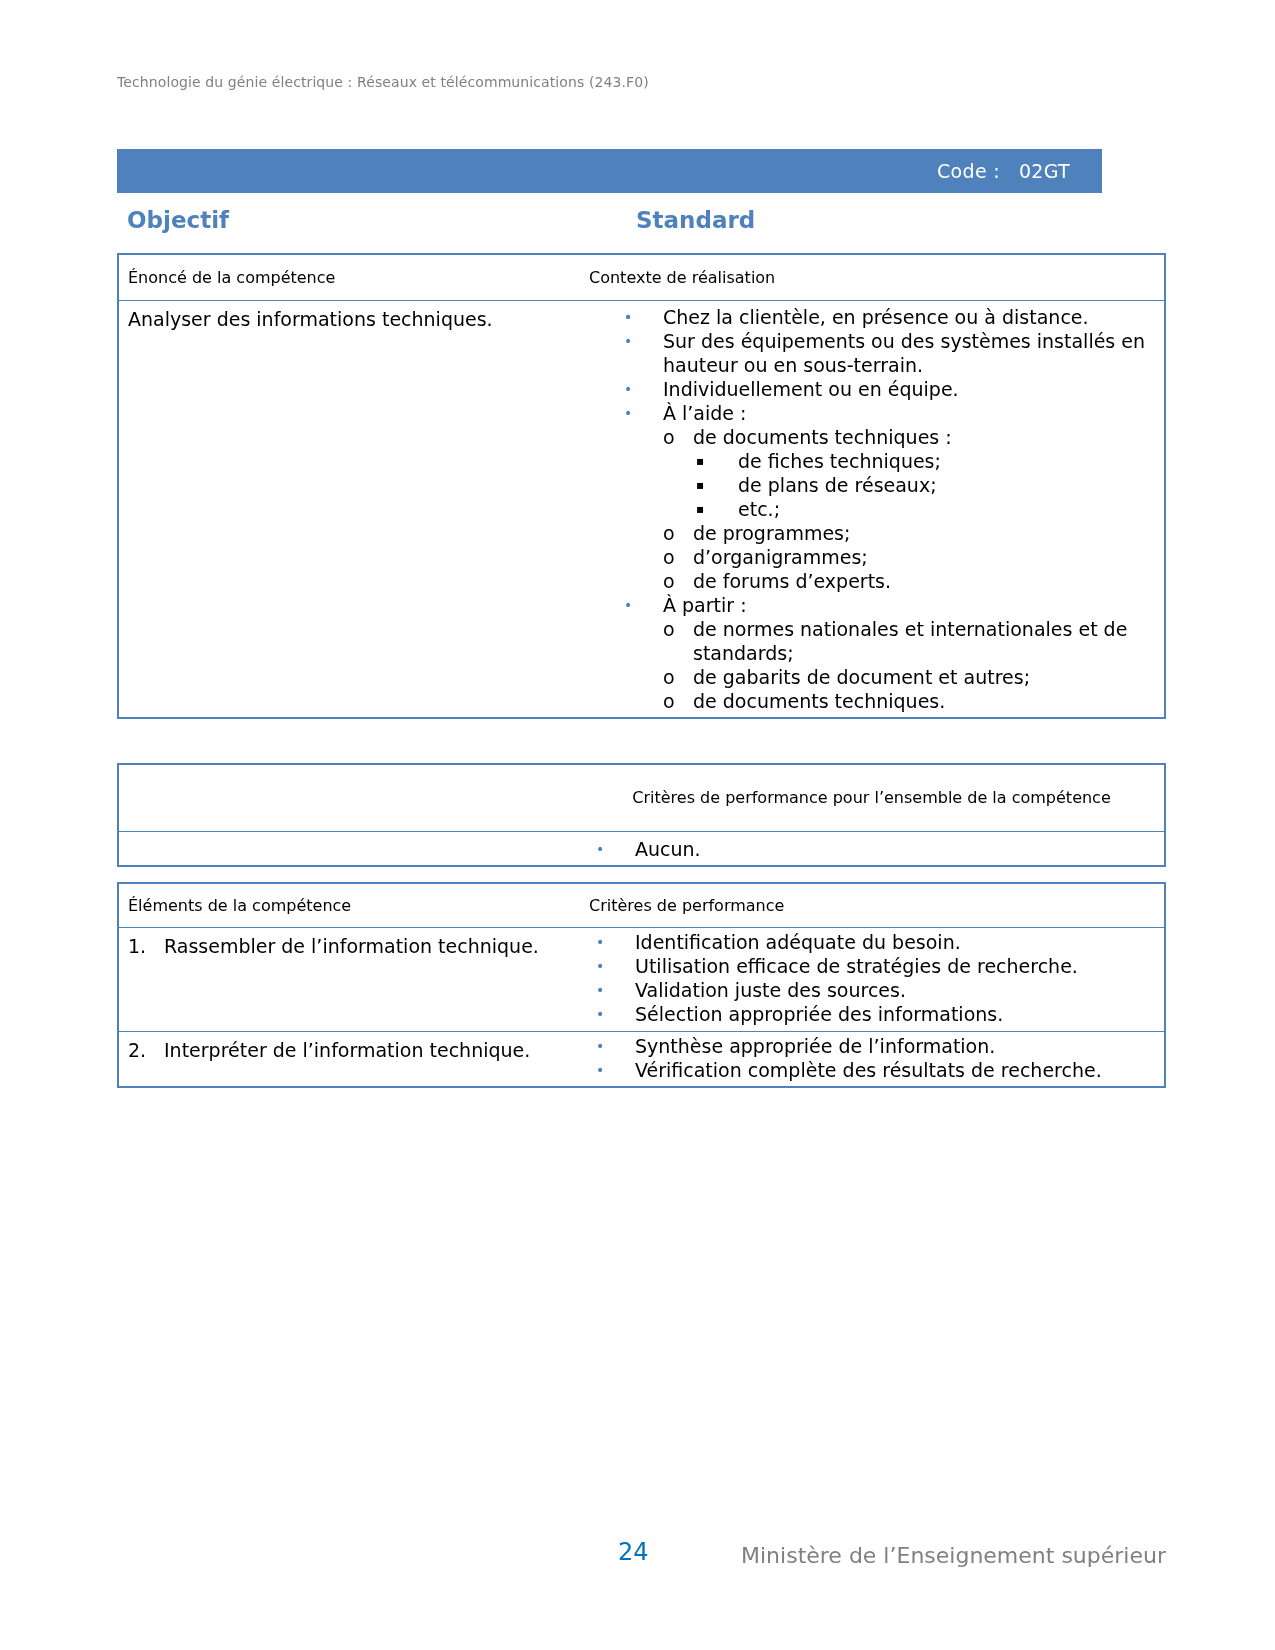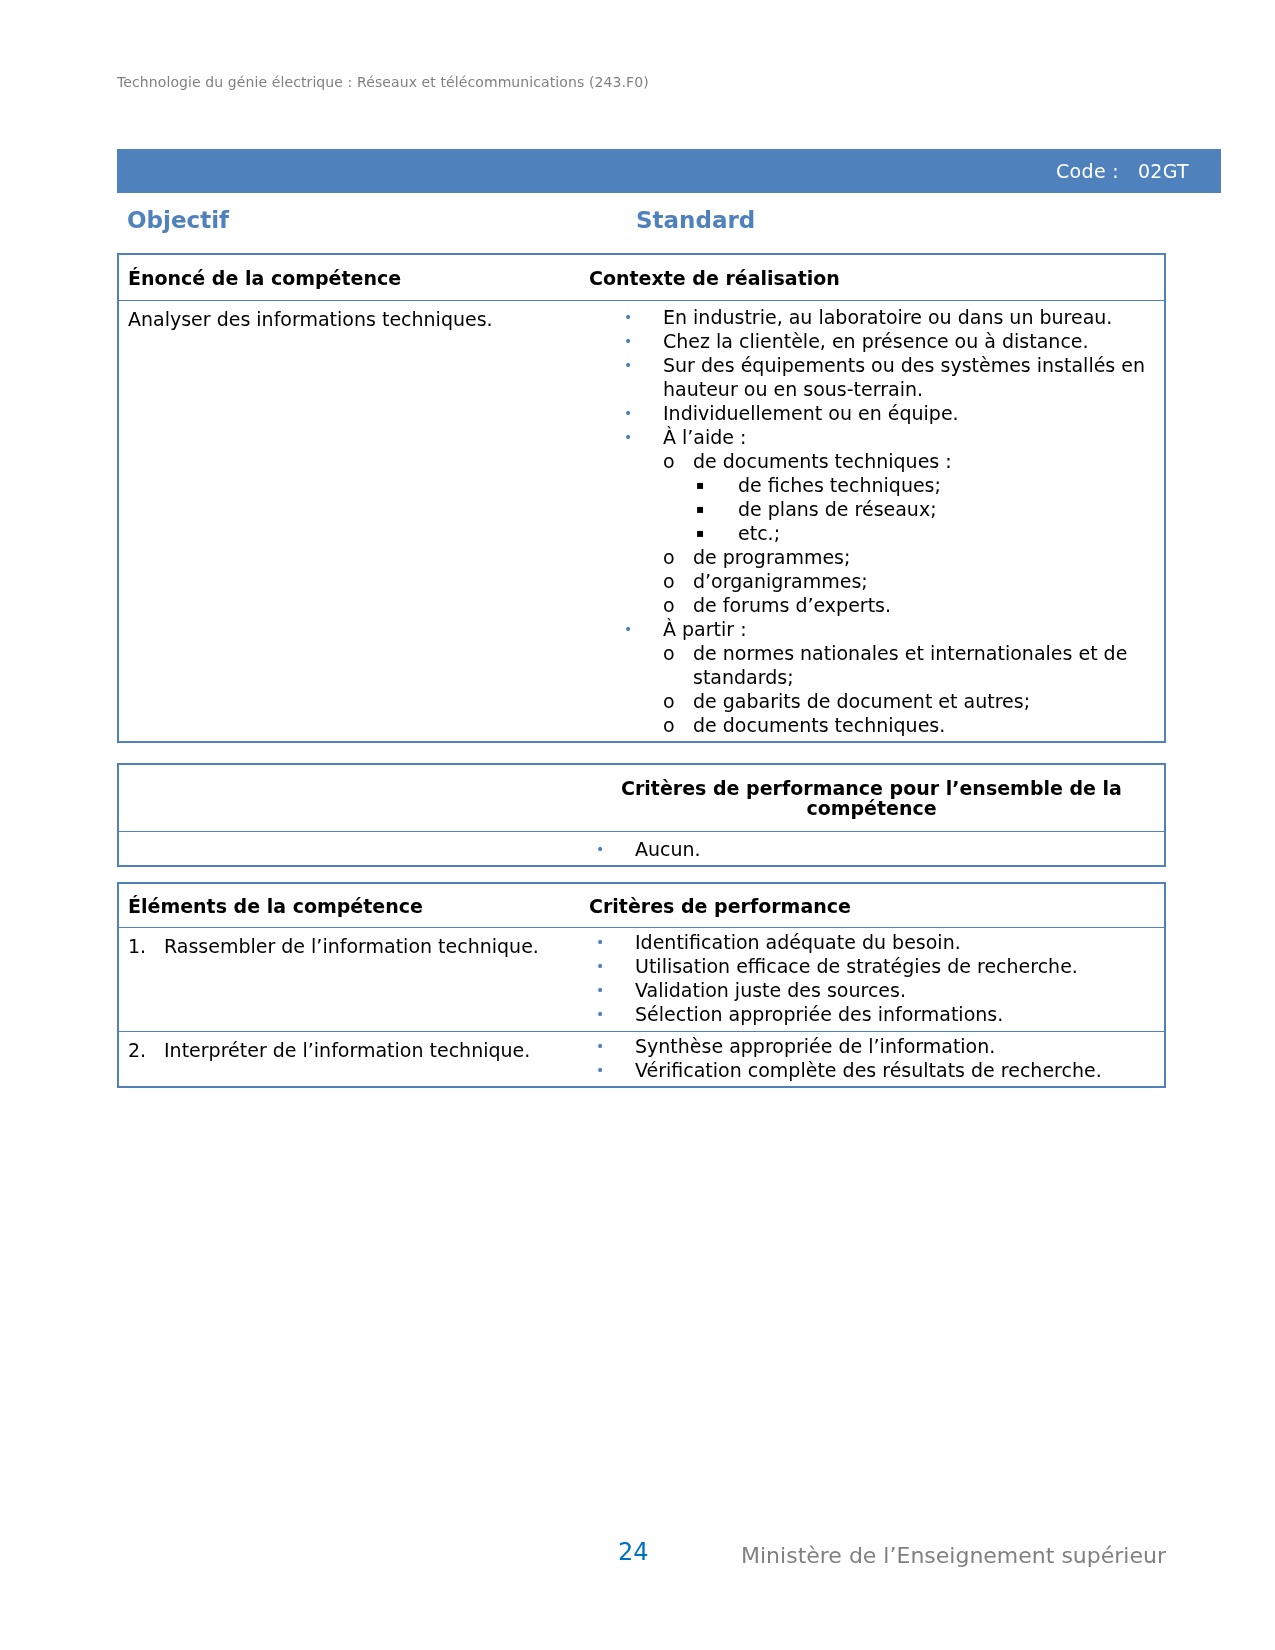--- a/index.html
+++ b/index.html
@@ -1,28 +1,28 @@
 <!DOCTYPE html>
 <html><head>
 <meta charset="utf-8">
 <style>
   html, body { margin:0; padding:0; background:#ffffff; }
   body { width:1275px; height:1650px; position:relative; font-family:"DejaVu Sans", sans-serif; color:#000; overflow:hidden; }
   .running-head { position:absolute; left:117px; top:74px; font-size:14px; color:#808080; letter-spacing:0.1px; }
-  .code-bar { position:absolute; left:117px; top:149px; width:1104px; height:44px; background:#4f81bd; color:#fff; }
+  .code-bar { position:absolute; left:117px; top:149px; width:985px; height:44px; background:#4f81bd; color:#fff; }
   .code-bar .code { position:absolute; right:32px; top:11px; font-size:19px; font-weight:normal; letter-spacing:0.3px; }
   .section-head { position:absolute; top:207px; font-size:23px; font-weight:bold; color:#4f81bd; }
   .sh-obj { left:127px; }
   .sh-std { left:636px;text-align:right; }
   .tbl { position:absolute; left:117px; width:1045px; border:2px solid #4f81bd; box-sizing:content-box; }
   .row { display:flex; border-top:1px solid #4f81bd; }
   .row:first-child { border-top:none; }
   .c1 { width:470px; padding:0 0 0 9px; box-sizing:border-box; }
   .c2 { flex:1; padding:0 10px 0 0; box-sizing:border-box; }
-  .th { font-weight:bold; font-size:19px; }
+  .th { font-weight:normal; font-size:16px; }
   .td { font-size:19px; }
   ul.l1 { list-style:none; margin:0; padding:0; }
   ul.l1 > li { position:relative; padding-left:46px; line-height:24px; }
   ul.l1 > li .b1 { position:absolute; left:7px; top:0; color:#4f81bd; font-size:14px; }
   ul.l2 { list-style:none; margin:0; padding:0; }
   ul.l2 > li { position:relative; padding-left:30px; line-height:24px; }
   ul.l2 > li .b2 { position:absolute; left:0; top:0; }
   ul.l3 { list-style:none; margin:0; padding:0; }
   ul.l3 > li { position:relative; padding-left:45px; line-height:24px; }
   ul.l3 > li .b3 { position:absolute; left:3px; top:0; font-size:12px; }
@@ -46,21 +46,21 @@
 
 <div class="tbl" style="top:253px;">
   <div class="row" style="height:45px; align-items:center;">
     <div class="c1 th">Énoncé de la compétence</div>
     <div class="c2 th">Contexte de réalisation</div>
   </div>
   <div class="row" style="padding-top:4px; padding-bottom:4px;gap:28px;">
     <div class="c1 td" style="padding-top:3px;">Analyser des informations techniques.</div>
     <div class="c2 td">
       <ul class="l1">
-        <li><span class="b1">•</span><span>En industrie, au laboratoire ou dans un bureau.</span></li>
+        <li><span class="b1">•</span></li>
         <li><span class="b1">•</span><span>Chez la clientèle, en présence ou à distance.</span></li>
         <li><span class="b1">•</span><span>Sur des équipements ou des systèmes installés en hauteur ou en sous-terrain.</span></li>
         <li><span class="b1">•</span><span>Individuellement ou en équipe.</span></li>
         <li><span class="b1">•</span><span>À l’aide :</span>
           <ul class="l2">
             <li><span class="b2">o</span><span>de documents techniques :</span>
               <ul class="l3">
                 <li><span class="b3">▪</span><span>de fiches techniques;</span></li>
                 <li><span class="b3">▪</span><span>de plans de réseaux;</span></li>
                 <li><span class="b3">▪</span><span>etc.;</span></li>

